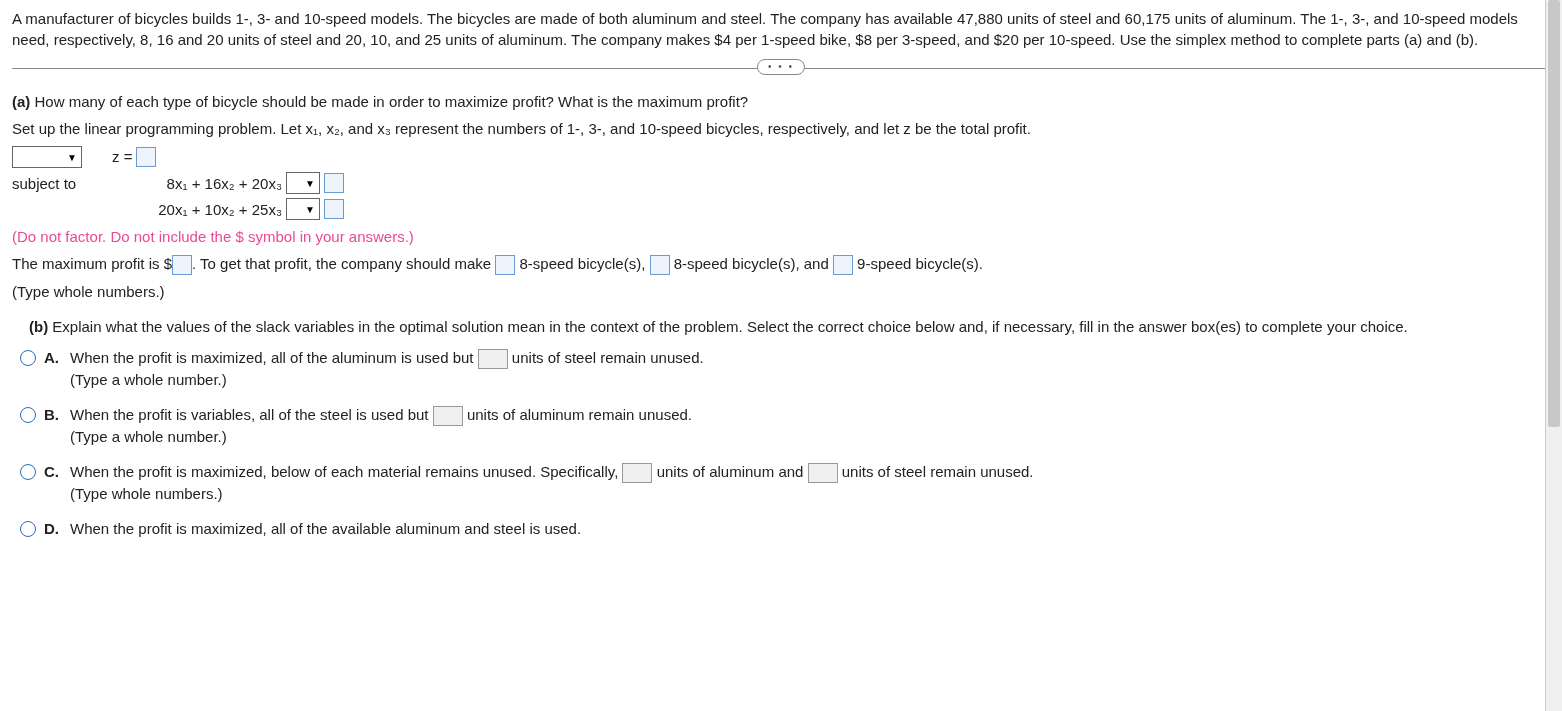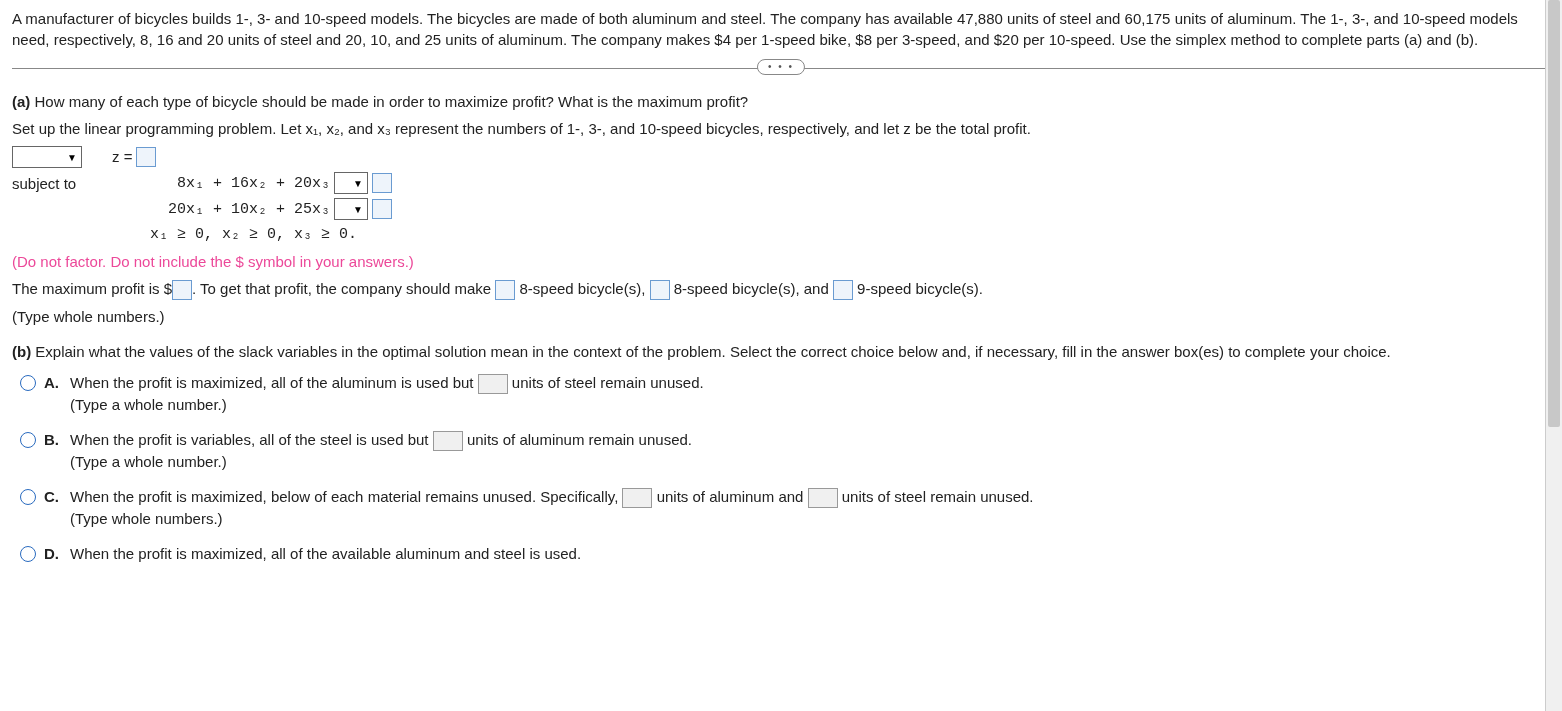--- a/index.html
+++ b/index.html
@@ -76,22 +76,21 @@
     margin: 4px 0;
   }
   .lp-left {
     width: 90px;
     flex-shrink: 0;
   }
   .lp-math {
     min-width: 180px;
     text-align: right;
     padding-right: 4px;
-    font-family: Liberation Mono, monospace;
-    margin-left: 48px;
+    font-family: Liberation Sans, sans-serif;
   }
   .lp-math.left { text-align: left; }
   .note {
     color: #ec4899;
   }
   .hint {
     color: #222;
   }
   .choices {
     margin-top: 10px;
@@ -180,40 +179,36 @@
 
   <div class="lp-row">
     <span class="lp-left"></span>
     <span class="lp-math">20x₁ + 10x₂ + 25x₃</span>
     <span class="dropdown op">
         <span class="arrow">▼</span>
       </span>
     <span class="input-box" style="margin-left:4px;"></span>
   </div>
 
-  <div class="lp-row">
-    <span class="lp-left"></span>
-    <span class="lp-math left">x₁ ≥ 0, x₂ ≥ 0, x₃ ≥ 0.</span>
-  </div>
 </div>
 
 <div class="row note">(Do not factor. Do not include the $ symbol in your answers.)</div>
 
 <div class="row">
   <span>The maximum profit is $</span><span class="input-box"></span><span>. To get that profit, the company should make</span>
   <span class="input-box"></span>
   <span>8-speed bicycle(s),</span>
   <span class="input-box"></span>
   <span>8-speed bicycle(s), and</span>
   <span class="input-box"></span>
   <span>9-speed bicycle(s).</span>
 </div>
 <div class="row hint">(Type whole numbers.)</div>
 
-<div class="row" style="margin-top:14px;">
+<div class="row" style="margin-top:14px;margin-left:17px;">
   <span class="part-label">(b)</span>
   <span>Explain what the values of the slack variables in the optimal solution mean in the context of the problem. Select the correct choice below and, if necessary, fill in the answer box(es) to complete your choice.</span>
 </div>
 
 <div class="choices">
   <div class="choice">
     <div class="radio"></div>
     <div class="choice-letter">A.</div>
     <div class="choice-body">
       <span>When the profit is maximized, all of the aluminum is used but</span>

